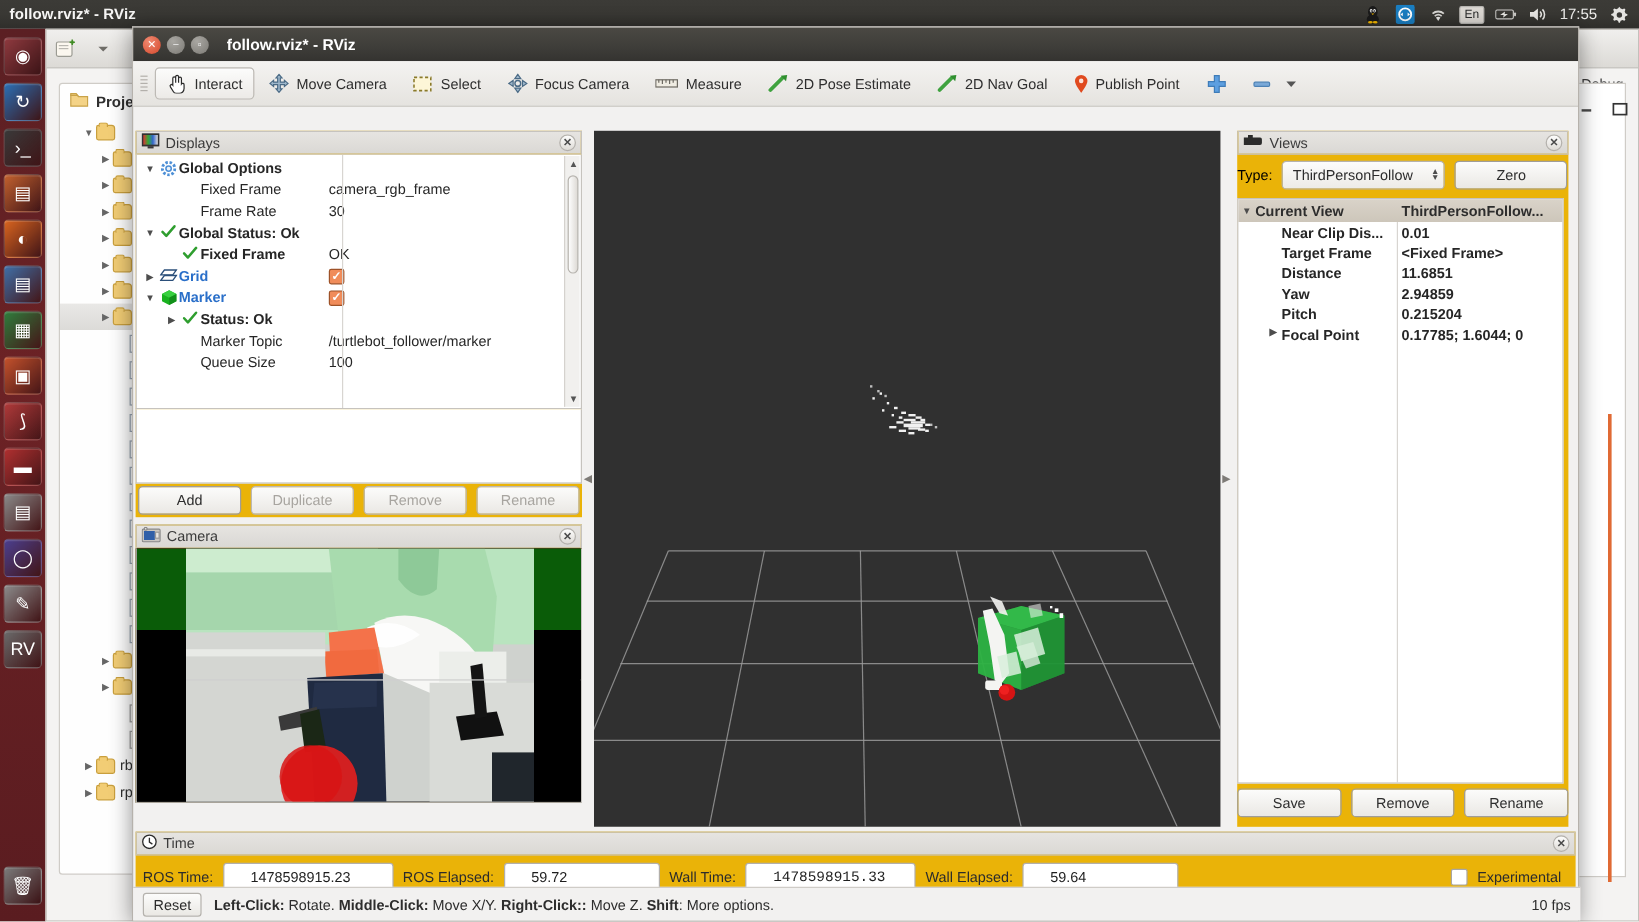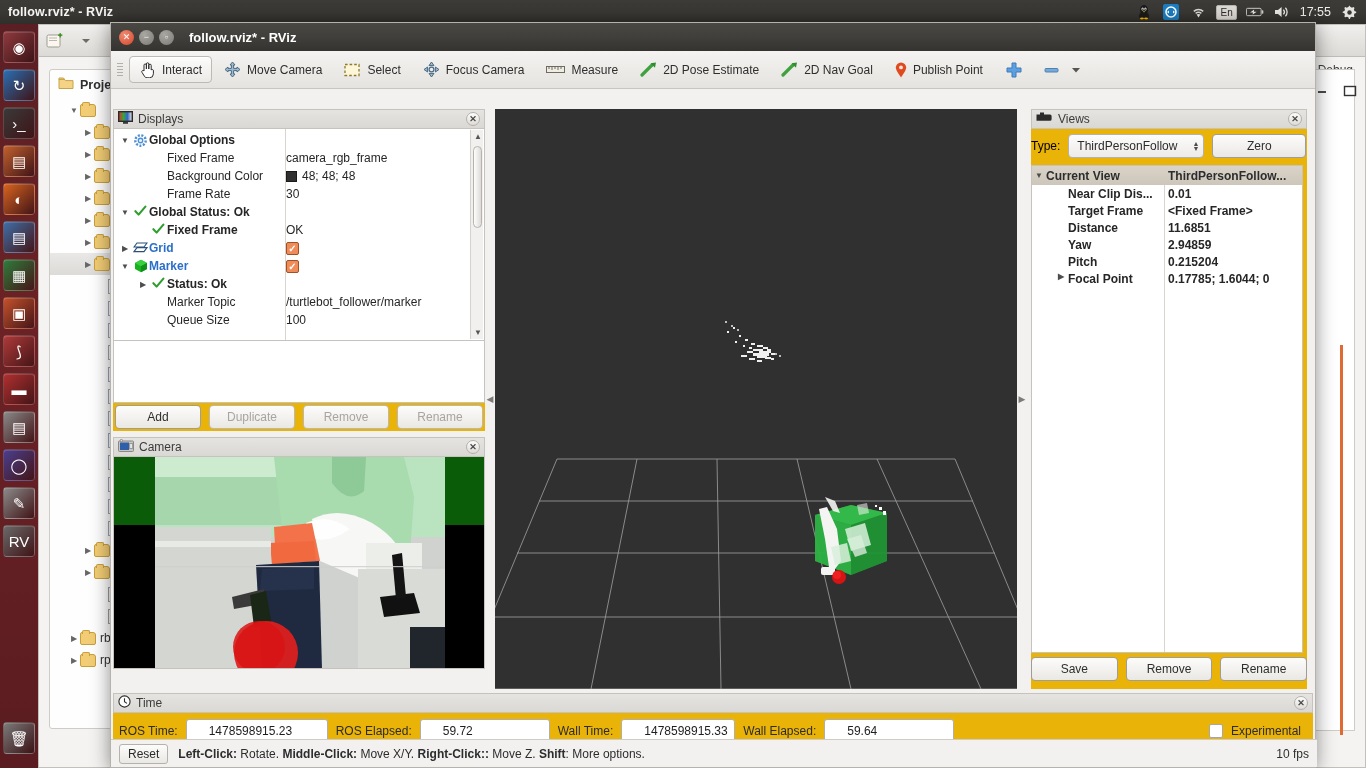--- a/index.html
+++ b/index.html
@@ -128,21 +128,21 @@
   }
 
   
   #displays { left: 2px; top: 20px; width: 372px; height: 322px; }
   #dtree {
     position: absolute; left: 0; top: 20px; width: 372px; height: 212px;
     background: #ffffff; border: 1px solid #c6c3be; border-top: none; overflow: hidden;
   }
   .drow { display: flex; align-items: center; height: 18px; font-size: 12px; color: #262626; }
   .drow .lbl { flex: 0 0 auto; }
-  .drow .val { position: absolute; left: 172px; font-size: 12px; color: #262626; display:flex; align-items:center; gap:5px; }
+  .drow .val { position: absolute; left: 160px; font-size: 12px; color: #262626; display:flex; align-items:center; gap:5px; }
   .drow { position: relative; }
   .tri { width: 14px; text-align: center; color: #4d4d4d; font-size: 8px; }
   .check { color: #2f9e2f; font-weight: bold; font-size: 12px; width: 15px; text-align:center; }
   .swatch { width: 11px; height: 11px; background: #303030; border: 1px solid #1a1a1a; display:inline-block; }
   .cb { width: 13px; height: 13px; background: #f08c5a; border: 1px solid #9e5228; border-radius: 2px;
         color: #fff; font-size: 10px; display:flex; align-items:center; justify-content:center; font-weight:bold; }
   .dscroll { position: absolute; right: 1px; top: 1px; width: 13px; bottom: 1px; background: #f1f0ee; border-left: 1px solid #d5d2ce; }
   .dscroll .thumb { position: absolute; left: 2px; top: 16px; width: 9px; height: 82px; background: linear-gradient(to right,#fdfdfd,#dedbd6); border:1px solid #b6b3ae; border-radius:5px;}
   .dscroll .ar { position:absolute; left:3px; font-size:8px; color:#555; }
   #dblank { position: absolute; left: 0; top: 232px; width: 372px; height: 62px; background: #fff; border: 1px solid #c6c3be; border-top: none; }
@@ -671,29 +671,20 @@
                     <circle cx="7" cy="7" r="2.4" fill="#e9f1fa" stroke="#4d8fd6" stroke-width="1.4"></circle>
                   </svg>
                 </span>
                 <span class="lbl" style="font-weight: bold; color: rgb(38, 38, 38);">Global Options</span>
               </div>
               <div class="drow">
                 <span class="tri" style="margin-left: 22px;"></span>
                 <span style="width: 17px;"></span>
                 <span class="lbl" style="font-weight: normal;">Fixed Frame</span>
                 <span class="val">camera_rgb_frame</span>
-              </div>
-              <div class="drow">
-                <span class="tri" style="margin-left: 22px;"></span>
-                <span style="width: 17px;"></span>
-                <span class="lbl" style="font-weight: normal;">Background Color</span>
-                <span class="val">
-                  <span class="swatch" style="background: rgb(48, 48, 48);"></span>
-                  <span>48; 48; 48</span>
-                </span>
               </div>
               <div class="drow">
                 <span class="tri" style="margin-left: 22px;"></span>
                 <span style="width: 17px;"></span>
                 <span class="lbl" style="font-weight: normal;">Frame Rate</span>
                 <span class="val">30</span>
               </div>
               <div class="drow">
                 <span class="tri" style="margin-left: 4px;">▼</span>
                 <span class="check" style="width: 17px;"><svg width="13" height="12" viewBox="0 0 13 12">
@@ -996,21 +987,21 @@
           </span>
           <span>Time</span>
           <span class="x">✕</span>
         </div>
         <div id="timerow">
             <span class="tfield-lbl">ROS Time:</span>
             <div class="tfield" style="width: 142px;">1478598915.23</div>
             <span class="tfield-lbl">ROS Elapsed:</span>
             <div class="tfield" style="width: 130px;">59.72</div>
             <span class="tfield-lbl">Wall Time:</span>
-            <div class="tfield" style="width: 114px;">1478598915.33</div>
+            <div class="tfield" style="width: 142px; font-family: Liberation Mono, monospace;">1478598915.33</div>
             <span class="tfield-lbl">Wall Elapsed:</span>
             <div class="tfield" style="width: 130px;">59.64</div>
             <div style="flex: 1 1 0%;"></div>
             <span class="chk"></span>
             <span class="tfield-lbl" style="margin-right: 6px;">Experimental</span>
           </div>
       </div>
 
     </div>
 

